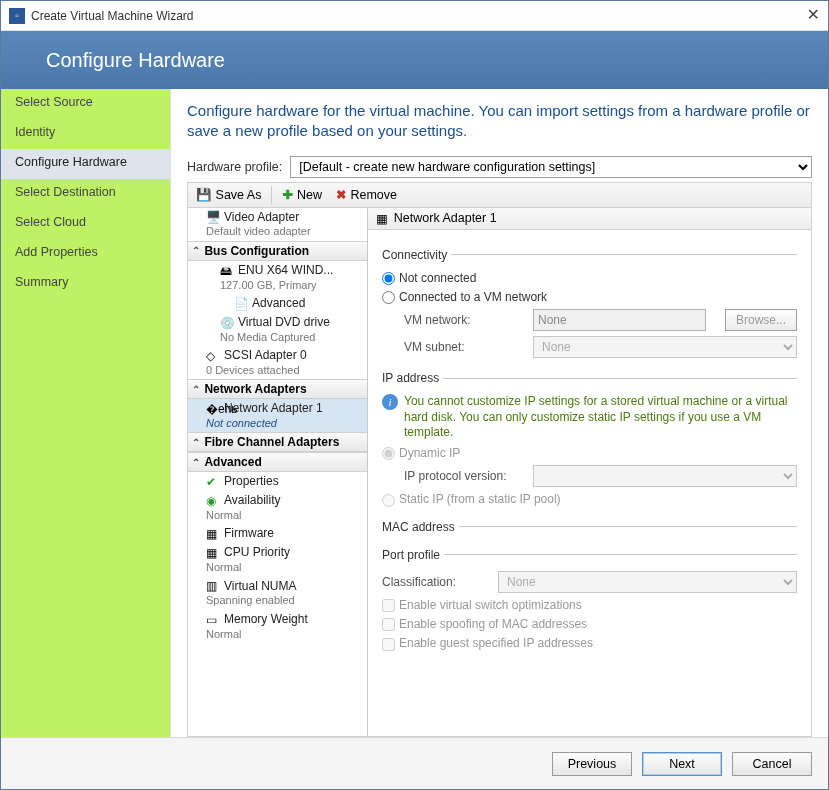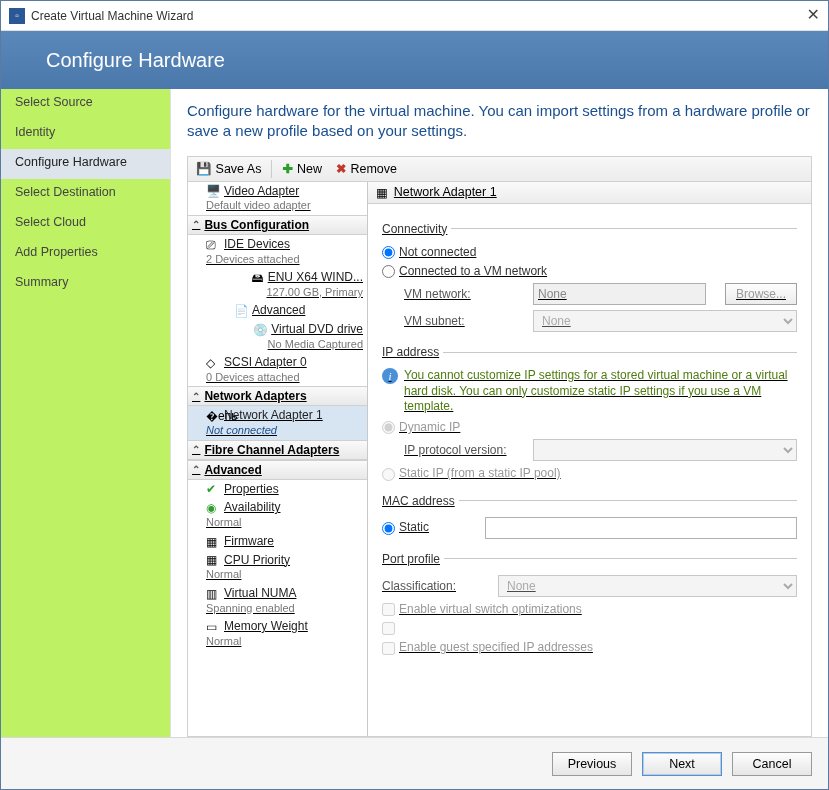--- a/index.html
+++ b/index.html
@@ -14,25 +14,25 @@
   .sidebar .step { padding:6px 14px 10px; font-size:12.5px; color:#444; cursor:pointer;}
   .sidebar .step.active { background:#dde4ec; color:#222;}
   .main { flex:1; display:flex; flex-direction:column; padding:12px 16px 0 16px; overflow:hidden;}
   .intro { font-size:15px; color:#1a4f8f; margin-bottom:14px; line-height:1.35;}
   .profile-row { display:flex; align-items:center; font-size:12.5px; color:#333; margin-bottom:4px;}
   .profile-row label { margin-right:8px;}
   .profile-row select { flex:1; height:22px; font-size:12.5px; border:1px solid #a0a0a0; background:#fff; padding:0 4px;}
   .toolbar { height:26px; background:linear-gradient(#f7f7f7,#ececec); border:1px solid #d0d0d0; display:flex; align-items:center; font-size:12.5px; gap:2px; padding:0 2px;}
   .toolbar .tbtn { display:flex; align-items:center; gap:4px; padding:1px 6px; cursor:pointer; }
   .toolbar .sep { width:1px; height:18px; background:#ccc; margin:0 2px;}
-  .hw-area { flex:1; display:flex; border:1px solid #d0d0d0; border-top:none; overflow:hidden;text-decoration:underline;}
+  .hw-area { flex:1; display:flex; border:1px solid #d0d0d0; border-top:none; overflow:hidden;}
   .tree { width:180px; border-right:1px solid #c8c8c8; overflow-y:auto; font-size:12px; background:#fff;}
   .tree .cat { background:linear-gradient(#fafafa,#e8e8e8); font-weight:bold; padding:2px 4px; border-top:1px solid #d0d0d0; border-bottom:1px solid #d0d0d0; display:flex; align-items:center; gap:4px;}
   .tree .item { padding:2px 4px 2px 18px; line-height:1.2; cursor:pointer;}
-  .tree .item.l2 { padding-left:32px;text-align:right;}
+  .tree .item.l2 { padding-left:32px;}
   .tree .item.l3 { padding-left:46px;}
   .tree .item .t { color:#222;}
   .tree .item .s { color:#777; font-size:11px;}
   .tree .item.sel { background:#d7e4f2;}
   .tree .item.sel .s { color:#1a4f8f; font-style:italic;}
   .details { flex:1; overflow-y:auto; padding:0;}
   .details-header { background:linear-gradient(#fafafa,#ececec); border-bottom:1px solid #d0d0d0; padding:3px 8px; font-size:12.5px; display:flex; align-items:center; gap:6px;}
   .details-body { padding:10px 14px 4px; font-size:12px; color:#333;}
   fieldset { border:none; border-top:1px solid #c8c8c8; margin:8px 0 4px; padding:6px 0 0;}
   legend { font-size:12px; color:#333; padding:0 4px 0 0;}
@@ -80,20 +80,26 @@
       <div class="step">Select Destination</div>
       <div class="step">Select Cloud</div>
       <div class="step">Add Properties</div>
       <div class="step">Summary</div>
     </div>
 
     <div class="main">
 
       <div class="intro">Configure hardware for the virtual machine. You can import settings from a hardware profile or save a new profile based on your settings.</div>
 
+      <div class="profile-row">
+        <label>Hardware profile:</label>
+        <select>
+          <option>[Default - create new hardware configuration settings]</option>
+        </select>
+      </div>
 
       <div class="toolbar">
         <div class="tbtn">
           <span>💾</span>
           <span>Save As</span>
         </div>
         <div class="sep"></div>
         <div class="tbtn">
           <span style="color:#2a9d2a;font-weight:bold;">✚</span>
           <span>New</span>
@@ -108,24 +114,20 @@
 
         <div class="tree">
           <div class="item" style="padding-left:18px;">
             <span class="mini-icon">🖥️</span><span class="t">Video Adapter</span><br>
             <span class="s">Default video adapter</span>
           </div>
           <div class="cat">
               <span class="chev">⌃</span>
               <span>Bus Configuration</span>
             </div>
-          <div class="item">
-            <span class="mini-icon">⎚</span><span class="t">IDE Devices</span><br>
-            <span class="s">2 Devices attached</span>
-          </div>
           <div class="item l2">
             <span class="mini-icon">🖴</span><span class="t">ENU X64 WIND...</span><br>
             <span class="s">127.00 GB, Primary</span>
           </div>
           <div class="item l3">
             <span class="mini-icon">📄</span><span class="t">Advanced</span>
           </div>
           <div class="item l2">
             <span class="mini-icon">💿</span><span class="t">Virtual DVD drive</span><br>
             <span class="s">No Media Captured</span>
@@ -213,37 +215,33 @@
                 <label class="fixed disabled">IP protocol version:</label>
                 <select disabled="" style="flex:1"><option></option></select>
               </div>
               <div class="row">
                   <label class="disabled"><input type="radio" name="ip" disabled="" style=""><span>Static IP (from a static IP pool)</span></label>
                 </div>
             </fieldset>
 
             <fieldset>
               <legend>MAC address</legend>
-              <div class="row">
-                <label><input type="radio" name="mac" checked="" style=""><span>Static</span></label>
-                <input type="text" style="flex: 1 1 0%; margin-left: 50px;" value="">
-              </div>
             </fieldset>
 
             <fieldset>
               <legend>Port profile</legend>
               <div class="row">
                 <label class="fixed disabled">Classification:</label>
                 <select disabled="" style="flex:1"><option>None</option></select>
               </div>
               <div class="row">
                   <label class="disabled"><input type="checkbox" disabled="" style=""><span>Enable virtual switch optimizations</span></label>
                 </div>
               <div class="row">
-                  <label class="disabled"><input type="checkbox" disabled="" style=""></label>
+                  <label class="disabled"><input type="checkbox" disabled="" style=""><span>Enable spoofing of MAC addresses</span></label>
                 </div>
               <div class="row">
                   <label class="disabled"><input type="checkbox" disabled="" style=""><span>Enable guest specified IP addresses</span></label>
                 </div>
             </fieldset>
 
           </div>
         </div>
 
       </div>

